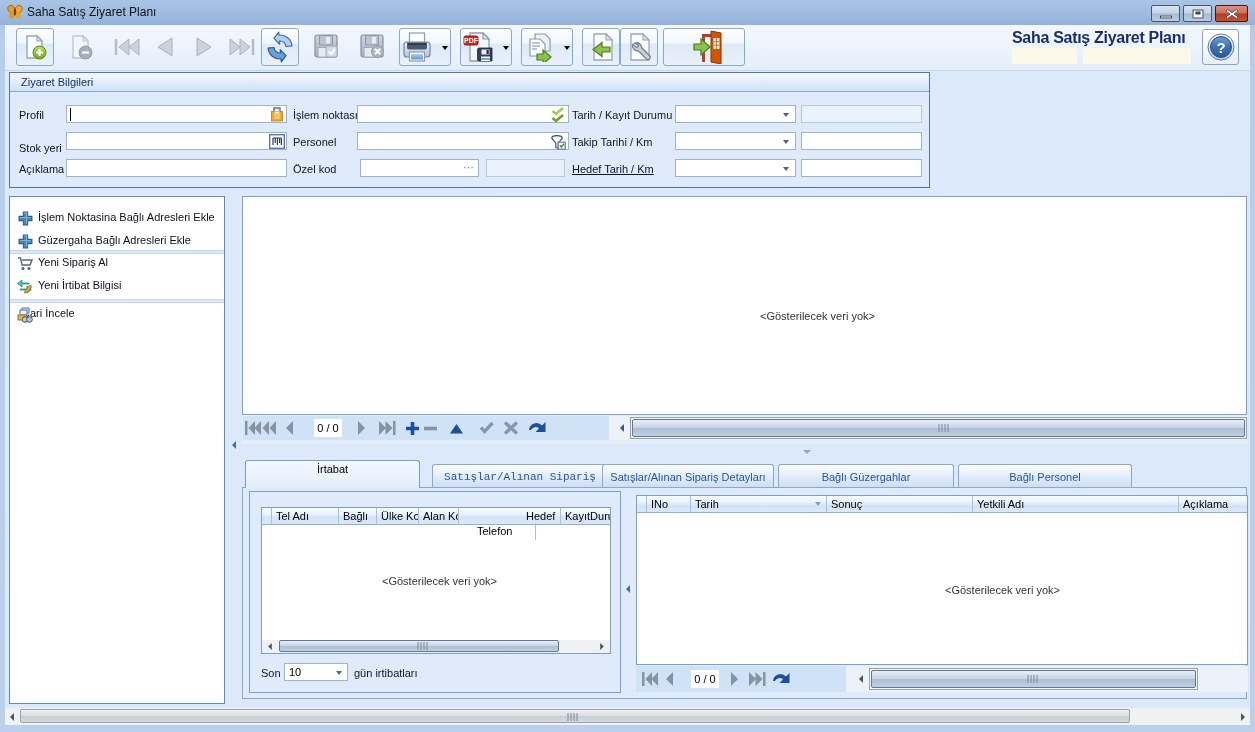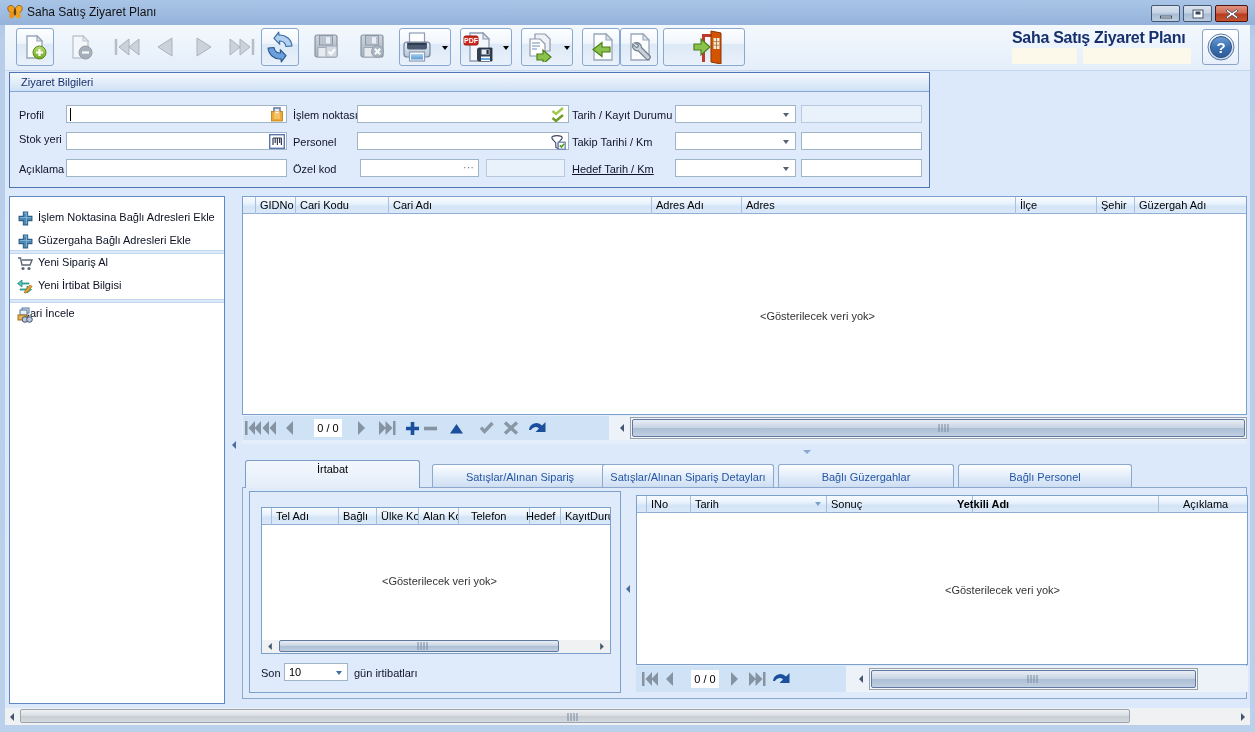--- a/index.html
+++ b/index.html
@@ -312,21 +312,21 @@
       <path d="M1.5 4 l3.5 3 7-6" fill="none" stroke="#a1c94b" stroke-width="2.4"></path>
       <path d="M1.5 11 l3.5 3 7-6" fill="none" stroke="#6f9c23" stroke-width="2.4"></path>
     </svg>
   </div>
   <div class="flabel" style="left:562px; top:36px;">Tarih / Kayıt Durumu</div>
   <div class="finput" style="left:665px; top:32px; width:121px;">
     <div class="combo-arrow" style="right:6px; top:7px;"></div>
   </div>
   <div class="finput dis" style="left:791px; top:32px; width:121px;"></div>
 
-  <div class="flabel" style="left:9px; top:60px;">Stok yeri</div>
+  <div class="flabel" style="left:9px; top:69px;">Stok yeri</div>
   <div class="finput" style="left:56px; top:59px; width:221px;">
     <svg width="16" height="15" viewBox="0 0 16 15" style="position:absolute;right:1px;top:1px;">
       <rect x="0.7" y="0.7" width="14.6" height="13.6" fill="#fff" stroke="#5c77ad" stroke-width="1.4"></rect>
       <path d="M4 4 v7 M6.2 4 v5 M8.4 4 v7 M10.6 4 v5 M12.4 4 v7 M4 4 h8.4" stroke="#333c4e" stroke-width="1.2"></path>
     </svg>
   </div>
   <div class="flabel" style="left:283px; top:63px;">Personel</div>
   <div class="finput" style="left:347px; top:59px; width:212px;">
     <svg width="15" height="15" viewBox="0 0 15 15" style="position:absolute;right:2px;top:2px;">
       <ellipse cx="6" cy="2.8" rx="5.2" ry="2.2" fill="#fff" stroke="#3a4766" stroke-width="1.1"></ellipse>
@@ -385,31 +385,20 @@
   </svg>Cari İncele</div>
 </div>
 
 <svg width="6" height="10" viewBox="0 0 6 10" style="position:absolute;left:231px;top:440px;">
   <path d="M5 1 L1 5 L5 9 z" fill="#4d6d9c"></path>
 </svg>
 
 <div id="maingrid">
 
   <div class="gridbox" style="left:0; top:0; width:1005px; height:219px;">
-    <div class="ghead">
-      <div class="gcol" style="left:0; width:13px;"></div>
-      <div class="gcol" style="left:13px; width:40px;">GIDNo</div>
-      <div class="gcol" style="left:53px; width:93px;">Cari Kodu</div>
-      <div class="gcol" style="left:146px; width:263px;">Cari Adı</div>
-      <div class="gcol" style="left:409px; width:90px;">Adres Adı</div>
-      <div class="gcol" style="left:499px; width:274px;">Adres</div>
-      <div class="gcol" style="left:773px; width:81px;">İlçe</div>
-      <div class="gcol" style="left:854px; width:38px;">Şehir</div>
-      <div class="gcol" style="left:892px; width:111px; border-right:none;">Güzergah Adı</div>
-    </div>
     <div class="novedata" style="left:517px; top:113px;">&lt;Gösterilecek veri yok&gt;</div>
   </div>
 
   <div class="navbar" style="left:1px; top:220px; width:366px; height:24px;">
     <svg width="310" height="18" viewBox="0 0 310 18" style="left:1px;top:3px;">
       <g fill="#8593a3">
         <path d="M1 2 h2.5 v14 h-2.5 z M11 2 L4.5 9 L11 16 z M17 2 L10.5 9 L17 16 z"></path>
         <path d="M25 2 L18.5 9 L25 16 z M32 2 L25.5 9 L32 16 z"></path>
         <path d="M49 2 L42 9 L49 16 z"></path>
       </g>
@@ -438,38 +427,38 @@
       <path d="M1 0 v8 M4 0 v8 M7 0 v8 M10 0 v8" stroke="#7b89a0" stroke-width="1"></path>
     </svg>
   </div>
 </div>
 
 <svg width="8" height="4" viewBox="0 0 8 4" style="position:absolute;left:803px;top:450px;">
   <path d="M0 0 h8 l-4 4 z" fill="#89a8cf"></path>
 </svg>
 
 <div class="tab active" style="left:245px; width:175px;">İrtabat</div>
-<div class="tab" style="left:432px; width:176px;">Satışlar/Alınan Sipariş</div>
+<div class="tab" style="left:432px; width:176px;font-family:Liberation Mono, monospace;">Satışlar/Alınan Sipariş</div>
 <div class="tab" style="left:602px; width:172px;">Satışlar/Alınan Sipariş Detayları</div>
 <div class="tab" style="left:778px; width:176px;">Bağlı Güzergahlar</div>
 <div class="tab" style="left:958px; width:174px;">Bağlı Personel</div>
 
 <div id="bottomarea">
 
   <div style="position:absolute; left:6px; top:3px; width:372px; height:202px; border:1px solid #7ba0cc; background:#dfeafa;">
 
     <div class="gridbox" style="left:11px; top:15px; width:350px; height:147px;">
       <div class="gcol ghead" style="left:0; width:10px;"></div>
       <div class="ghead">
         <div class="gcol" style="left:0; width:10px;"></div>
         <div class="gcol" style="left:10px; width:67px;">Tel Adı</div>
         <div class="gcol" style="left:77px; width:38px;">Bağlı</div>
         <div class="gcol" style="left:115px; width:42px;">Ülke Kod</div>
         <div class="gcol" style="left:157px; width:40px;">Alan Ko</div>
-        <div class="gcol" style="left:205px; width:63px;">Telefon</div>
+        <div class="gcol" style="left:211px; width:63px;margin-top:15px;">Telefon</div>
         <div class="gcol" style="left:260px; width:39px;">Hedef</div>
         <div class="gcol" style="left:299px; width:49px; border-right:none;">KayıtDuru</div>
       </div>
       <div class="novedata" style="left:120px; top:67px;">&lt;Gösterilecek veri yok&gt;</div>
 
       <div style="position:absolute; left:0; bottom:0; width:348px; height:13px; background:#f0f1f2;">
         <svg width="8" height="9" viewBox="0 0 8 10" style="position:absolute;left:4px;top:2px;">
             <path d="M6 1 L2 5 L6 9 z" fill="#44566e"></path>
           </svg>
         <svg width="8" height="9" viewBox="0 0 8 10" style="position:absolute;right:4px;top:2px;">
@@ -496,21 +485,21 @@
 
   <div style="position:absolute; left:393px; top:7px; width:684px; height:199px;">
     <div class="gridbox" style="left:0; top:0; width:612px; height:170px;">
       <div class="ghead">
         <div class="gcol" style="left:0; width:10px;"></div>
         <div class="gcol" style="left:10px; width:44px;">INo</div>
         <div class="gcol" style="left:54px; width:136px;">Tarih
           <span class="combo-arrow" style="right:5px; top:6px; border-top-color:#7ba0cc;"></span>
         </div>
         <div class="gcol" style="left:190px; width:146px;">Sonuç</div>
-        <div class="gcol" style="left:316px; width:206px;font-weight:bold;">Yetkili Adı</div>
+        <div class="gcol" style="left:336px; width:206px;">Yetkili Adı</div>
         <div class="gcol" style="left:542px; width:68px; border-right:none;">Açıklama</div>
       </div>
       <div class="novedata" style="left:308px; top:88px;">&lt;Gösterilecek veri yok&gt;</div>
     </div>
 
     <div class="navbar" style="left:0; top:171px; width:612px; height:26px; background:#cfe2f6;">
       <div style="position:absolute; left:210px; top:0; width:402px; height:26px; background:#edf2f8;"></div>
       <svg width="160" height="18" viewBox="0 0 160 18" style="left:5px;top:4px;">
         <g fill="#8593a3">
           <path d="M1 2 h2.5 v14 h-2.5 z M11 2 L4.5 9 L11 16 z M17 2 L10.5 9 L17 16 z"></path>

